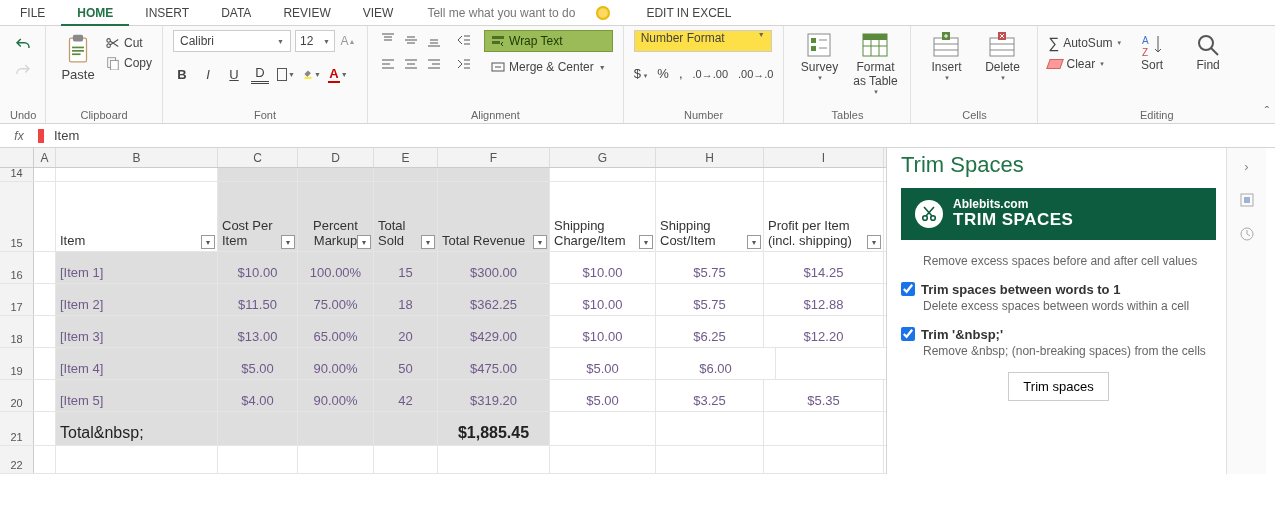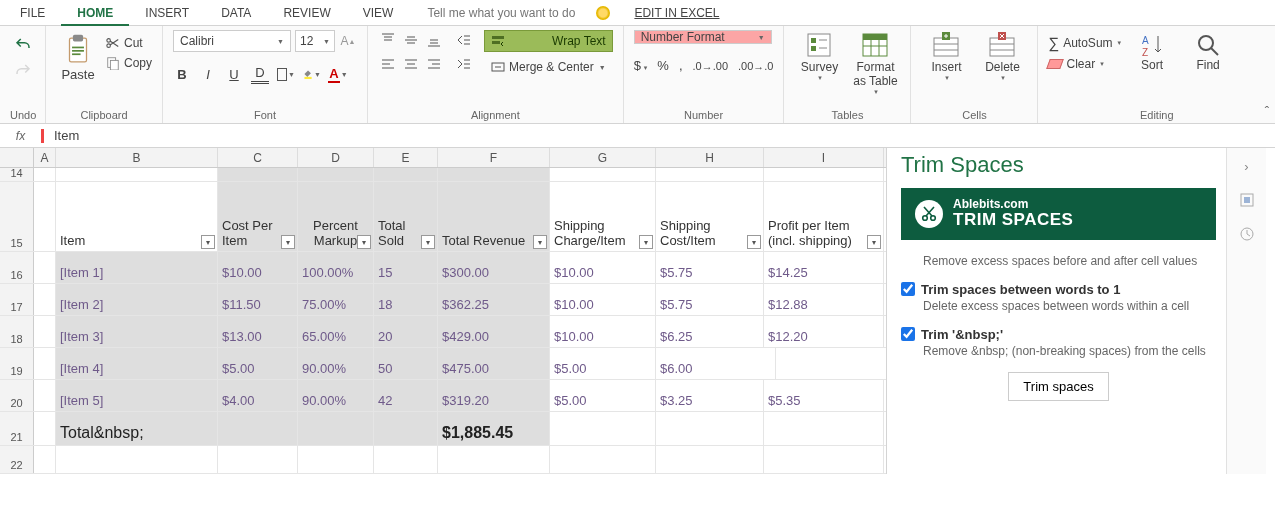--- a/index.html
+++ b/index.html
@@ -5,21 +5,21 @@
 * { box-sizing: border-box; margin: 0; padding: 0; font-family: "Segoe UI", Arial, sans-serif; }
 body { background: #fff; font-size: 13px; color: #444; width: 1275px; }
 
 
 .menubar { display: flex; align-items: center; height: 26px; border-bottom: 1px solid #d4d4d4; background: #fff; padding: 0 4px; }
 .menu-item { padding: 0 16px; height: 26px; line-height: 26px; font-size: 12px; color: #444; cursor: pointer; }
 .menu-item.active { color: #217346; border-bottom: 2px solid #217346; font-weight: 600; }
 .tell-me { margin-left: 12px; display: flex; align-items: center; color: #767676; font-size: 12px; }
 .tell-me-text { width: 175px; padding: 0 6px; }
 .bulb { width: 14px; height: 14px; background: radial-gradient(circle,#ffd966 40%,#e6b800 60%); border-radius: 50%; margin-right: 4px; }
-.edit-excel { margin-left: 20px; font-size: 12px; color: #444; text-decoration: underline; }
+.edit-excel { margin-left: 32px; font-size: 12px; color: #444; }
 
 
 .ribbon { display: flex; background: #fafafa; border-bottom: 1px solid #d4d4d4; height: 98px; position: relative; }
 .ribbon-group { border-right: 1px solid #e1e1e1; padding: 4px 10px 2px 10px; display: flex; flex-direction: column; justify-content: space-between; }
 .group-content { display: flex; align-items: flex-start; gap: 6px; flex: 1; }
 .group-label { text-align: center; font-size: 11px; color: #666; padding-top: 2px; }
 .collapse-btn { position: absolute; right: 6px; bottom: 4px; cursor: pointer; color: #666; }
 
 
 .undo-col { display: flex; flex-direction: column; gap: 8px; align-items: center; padding: 6px 2px; }
@@ -41,60 +41,60 @@
 .fmt-btn { width: 18px; height: 20px; display: flex; align-items: center; justify-content: center; cursor: pointer; font-size: 13px; }
 .dd-caret { font-size: 7px; color: #666; margin-left:1px; }
 .border-sq { width:13px; height:13px; border:1px solid #555; }
 .fill-a { position:relative; }
 .fontcolor-a { color:#c00; border-bottom:2px solid #c00; font-weight:bold; padding:0 1px; }
 
 
 .align-rows { display: flex; flex-direction: column; gap: 4px; }
 .align-row { display: flex; gap: 3px; }
 .align-btn { width: 20px; height: 20px; display:flex; align-items:center; justify-content:center; cursor:pointer; }
-.wrap-btn { background:#9bbb59; color:#1a3a00; border:1px solid #7a9a3a; height:22px; padding:0 6px; display:flex; align-items:center; gap:4px; font-size:12px;justify-content:space-between; }
+.wrap-btn { background:#9bbb59; color:#1a3a00; border:1px solid #7a9a3a; height:22px; padding:0 6px; display:flex; align-items:center; gap:4px; font-size:12px; }
 .merge-btn { height:22px; padding:0 6px; display:flex; align-items:center; gap:4px; font-size:12px; border:1px solid transparent; }
 .align-col2 { display:flex; flex-direction:column; gap:4px; margin-left:4px; }
 .indent-btn { width:20px; height:20px; display:flex; align-items:center; justify-content:center; }
 
 
-.num-format { width:138px; height:14px; border:1px solid #ccc; background:#fca5a5; padding:0 6px; font-size:12px; display:flex; align-items:center; justify-content:space-between; }
+.num-format { width:138px; height:22px; border:1px solid #ccc; background:#fde047; padding:0 6px; font-size:12px; display:flex; align-items:flex-start; justify-content:space-between; }
 .num-row2 { display:flex; gap:10px; margin-top:8px; align-items:center; }
 .num-btn { cursor:pointer; font-size:13px; }
 
 
 .big-btn { display:flex; flex-direction:column; align-items:center; width:50px; cursor:pointer; font-size:12px; text-align:center; padding-top:2px; }
 .big-btn .ic { width:28px; height:26px; margin-bottom:2px; }
 
 
 .edit-col { display:flex; flex-direction:column; gap:6px; padding-top:4px; }
 .edit-row { display:flex; align-items:center; gap:4px; font-size:12px; }
 .sigma { font-size:15px; }
 .eraser { width:14px; height:10px; background:#f99; border:1px solid #c66; transform:skewX(-20deg); }
 
 
 .sort-ic { width:28px; height:26px; }
 
 
 .formula-bar { display:flex; height:24px; border-bottom:1px solid #d4d4d4; align-items:center; }
-.fx-label { width:44px; text-align:center; font-style:italic; color:#666; border-right:3px solid #ef4444; font-size:12px; }
+.fx-label { width:44px; text-align:center; font-style:italic; color:#666; border-right:6px solid #ef4444; font-size:12px; }
 .fx-input { flex:1; padding:0 10px; font-size:13px; }
 
 
 .sheet-area { display:flex; }
 .sheet-left { flex:0 0 886px; }
 .col-headers { display:flex; background:#f3f3f3; border-bottom:1px solid #ccc; height:20px; }
 .corner { width:34px; border-right:1px solid #ccc; background:#f3f3f3; }
 .col-h { border-right:1px solid #ddd; text-align:center; font-size:12px; color:#555; line-height:20px; background:#f3f3f3; }
 .cA { width:22px; } .cB { width:162px; } .cC { width:80px; } .cD { width:76px; } .cE { width:64px; } .cF { width:112px; } .cG { width:106px; } .cH { width:108px; } .cI { width:120px; }
 
 .row { display:flex; border-bottom:1px solid #e5e5e5; align-items:stretch; }
 .row-h { width:34px; background:#f3f3f3; border-right:1px solid #ccc; text-align:center; font-size:11px; color:#555; display:flex; align-items:flex-end; justify-content:center; padding-bottom:2px; }
 .cell { border-right:1px solid #e5e5e5; padding:3px 4px; font-size:13px; display:flex; align-items:flex-end; }
-.cell.r { justify-content:flex-start; }
+.cell.r { justify-content:center; }
 .sel-area { background:#dedede; }
 .hdr-cell { color:#333; position:relative; }
 .drop-ar { position:absolute; right:2px; bottom:2px; width:14px; height:14px; border:1px solid #999; background:#fff; display:flex; align-items:center; justify-content:center; font-size:8px; color:#555; }
 .data-purple { color:#6f5a8a; }
 .data-num { color:#6f5a8a; }
 .row14 { height:14px; }
 .row-hdr { height:70px; }
 .total-row .cell { font-size:16px; color:#222; }
 
 

